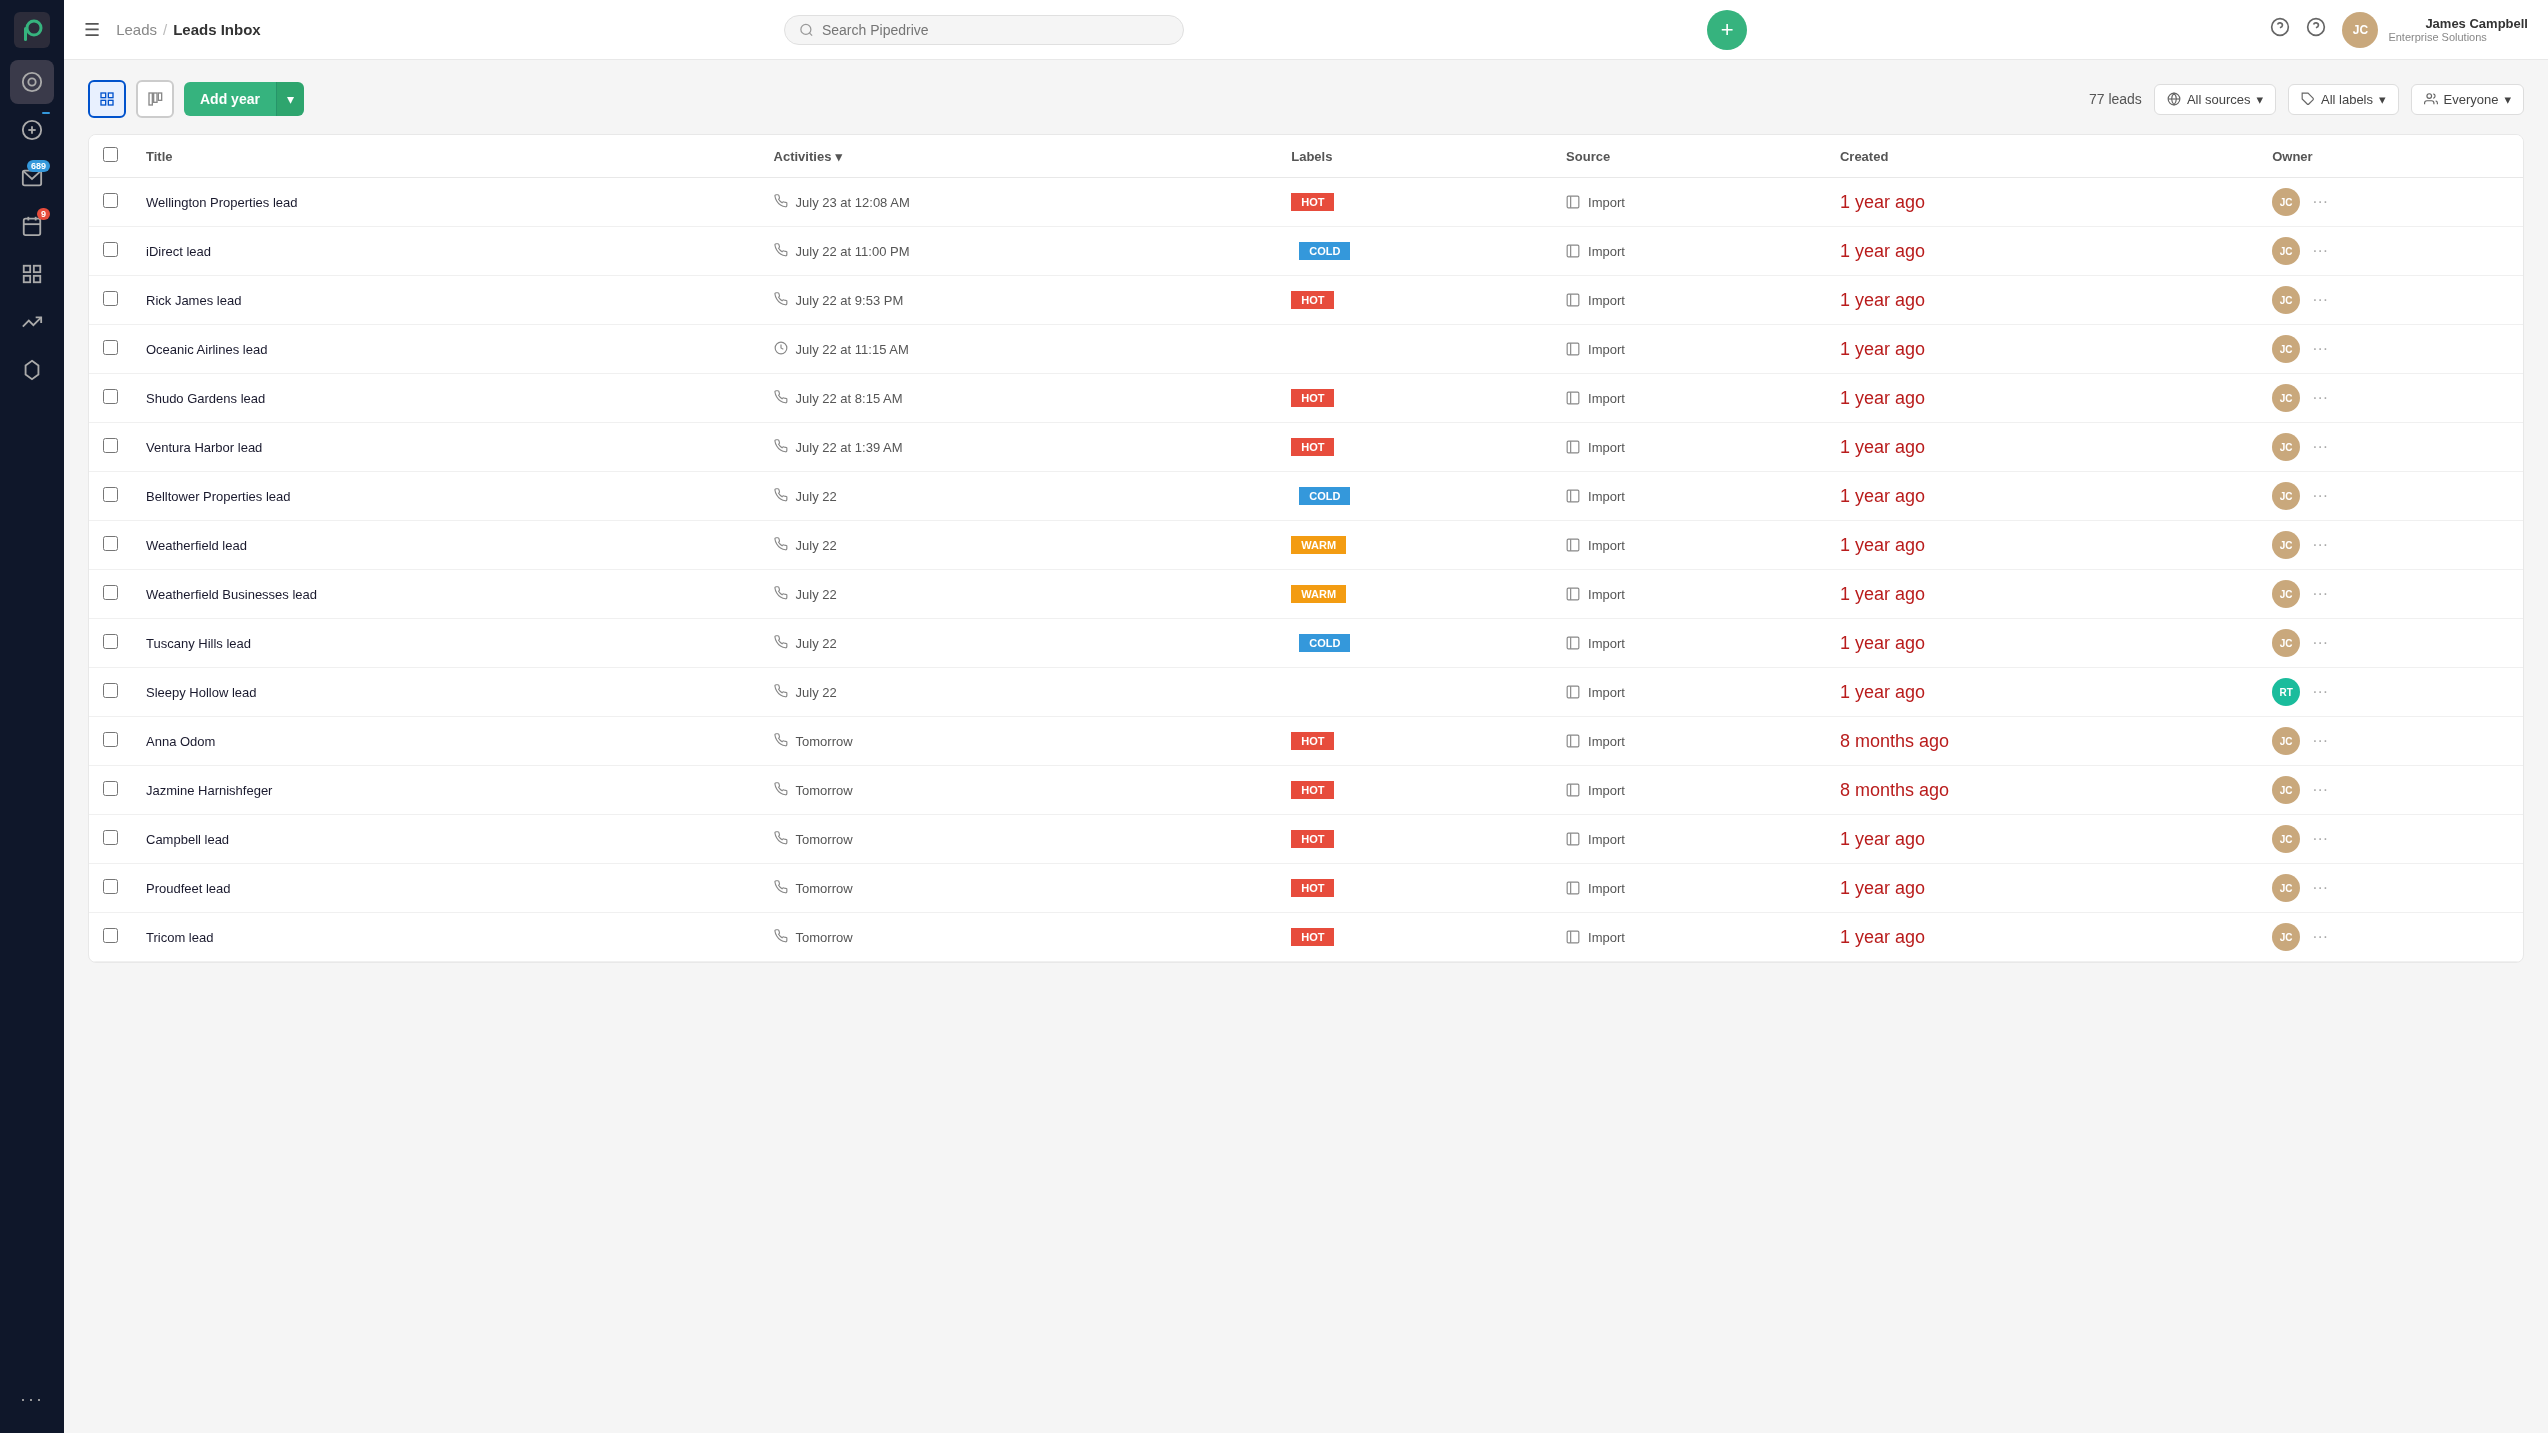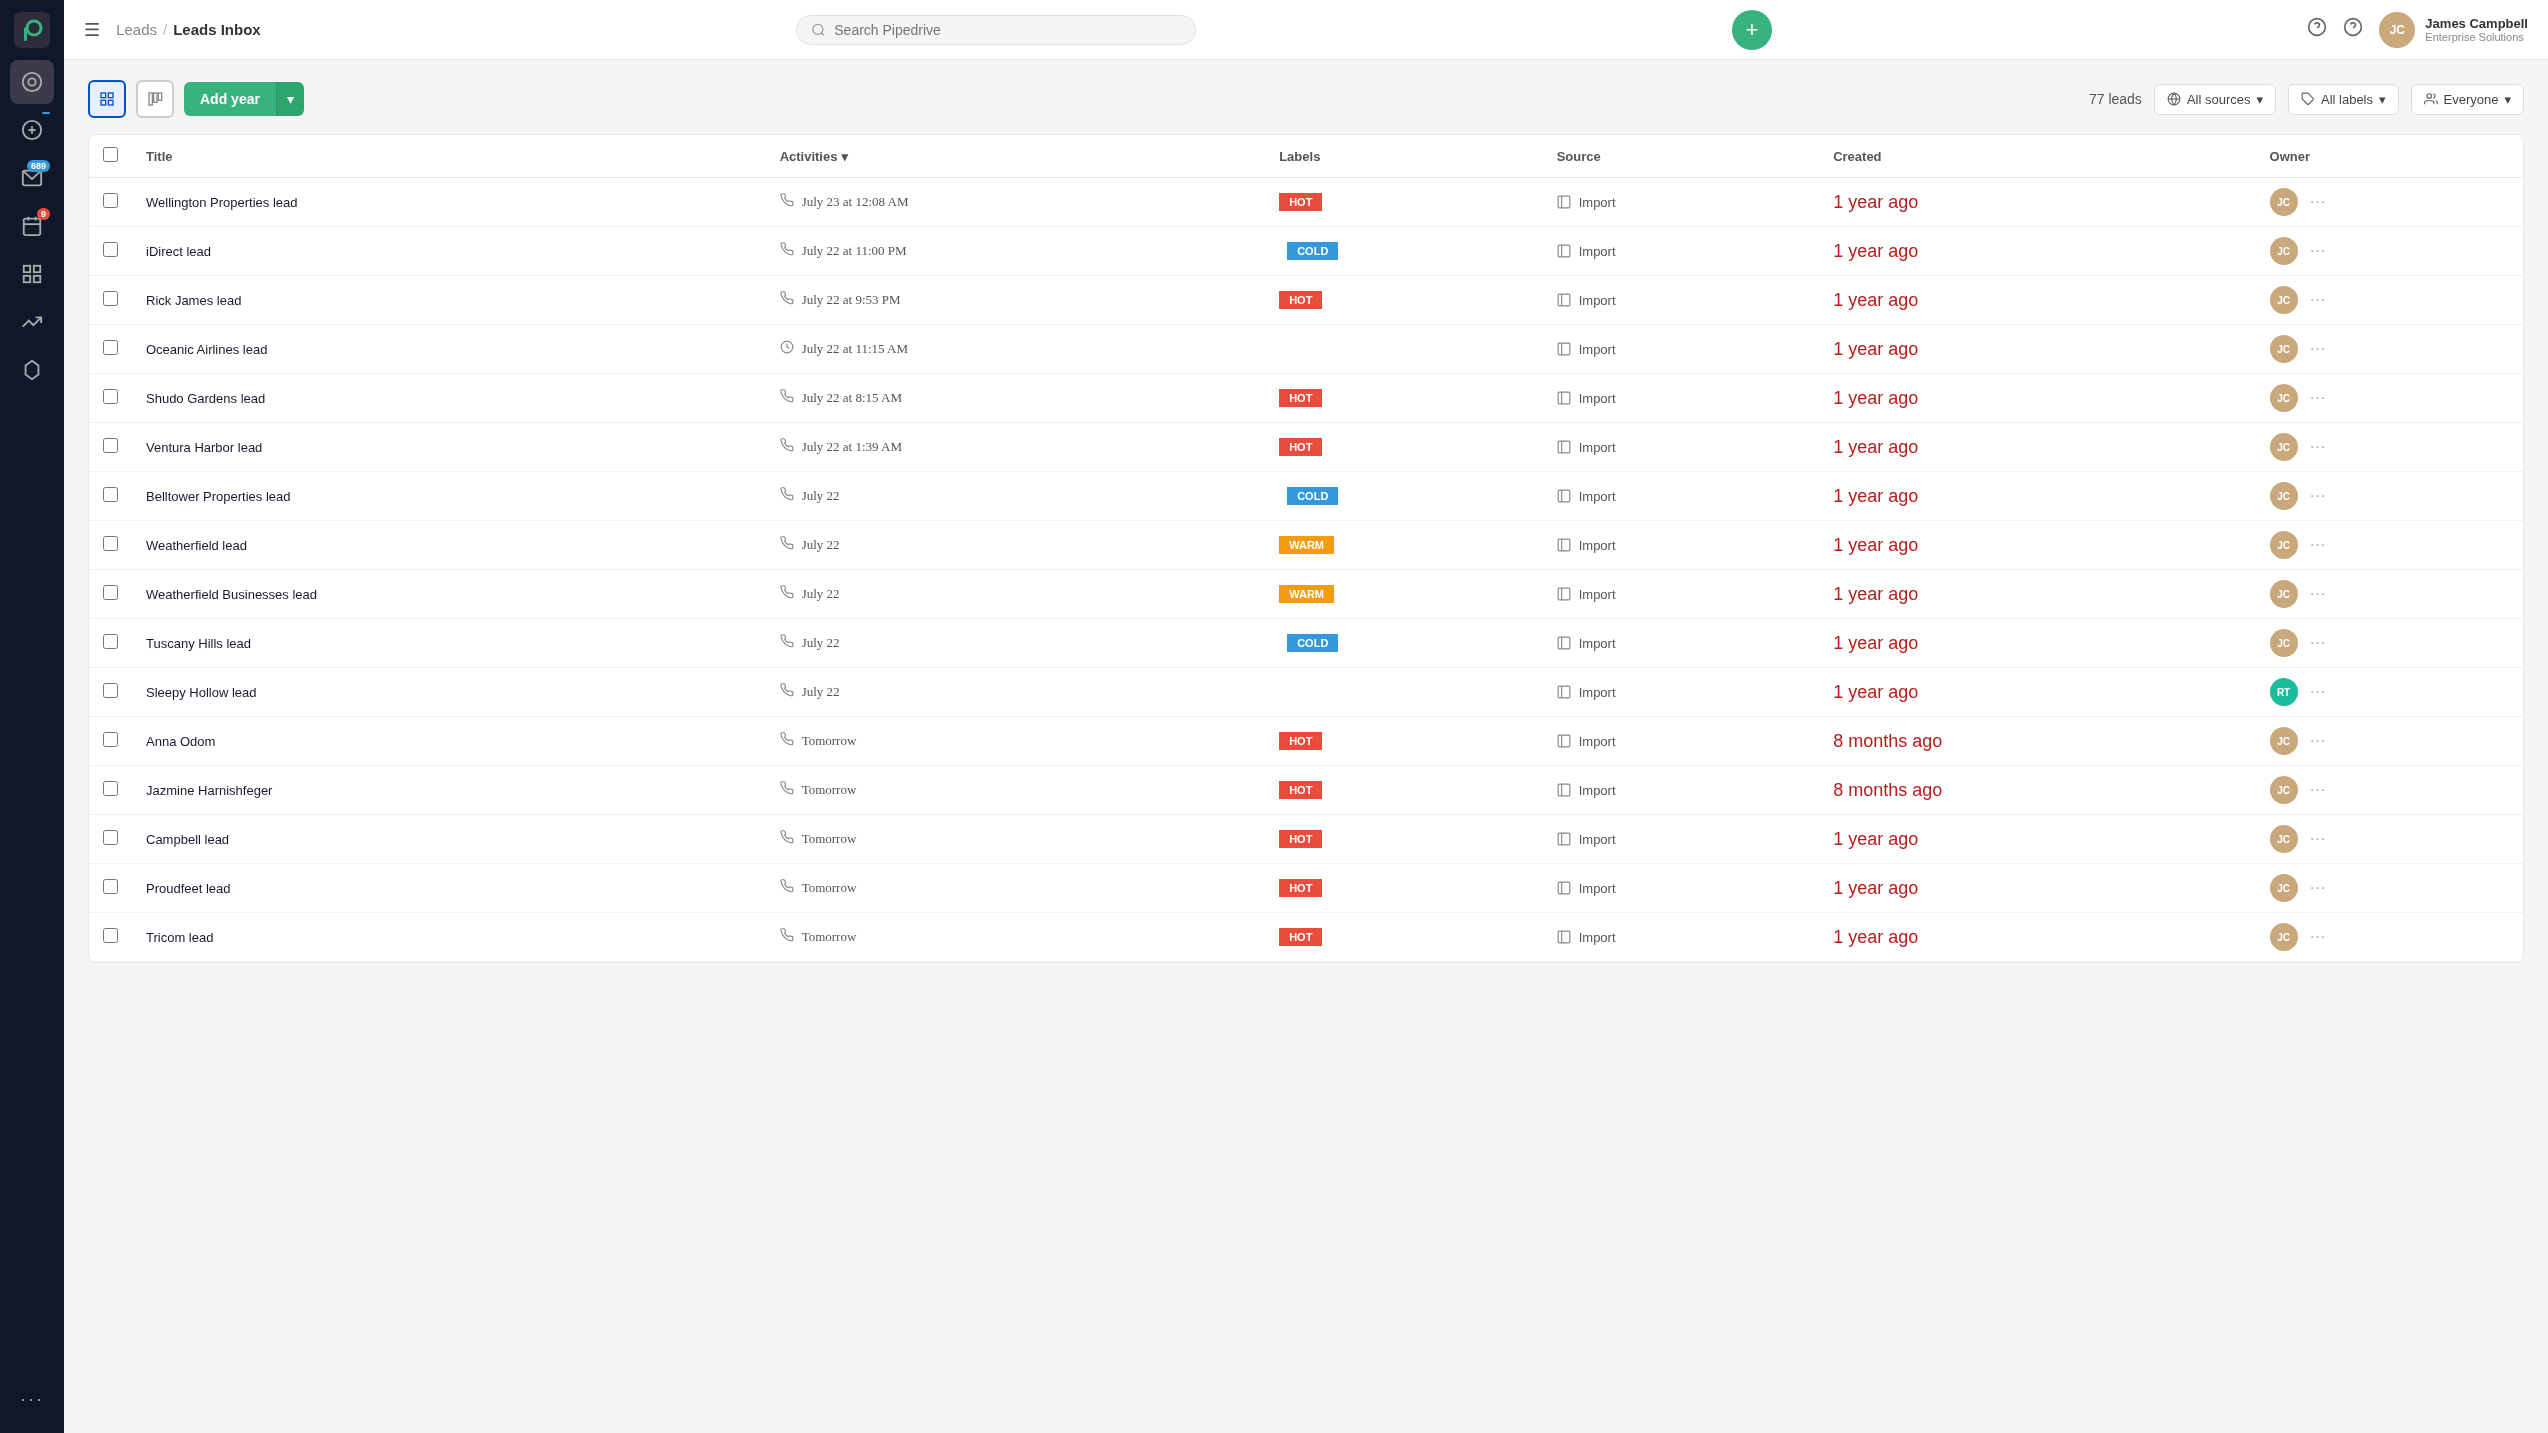--- a/index.html
+++ b/index.html
@@ -21,21 +21,21 @@
     .header { background: white; padding: 0 20px; height: 60px; display: flex; align-items: center; gap: 16px; border-bottom: 1px solid #e8e8e8; flex-shrink: 0; }
     .header-menu { color: #555; cursor: pointer; font-size: 18px; }
     .breadcrumb { display: flex; align-items: center; gap: 6px; color: #555; font-size: 15px; }
     .breadcrumb-current { font-weight: 600; color: #333; }
     .search-bar { flex: 1; max-width: 400px; margin: 0 auto; display: flex; align-items: center; background: #f5f5f5; border: 1px solid #e0e0e0; border-radius: 20px; padding: 6px 14px; gap: 8px; }
     .search-bar input { border: none; background: transparent; outline: none; font-size: 14px; color: #555; width: 100%; }
     .add-btn { width: 40px; height: 40px; background: #36b37e; border-radius: 50%; display: flex; align-items: center; justify-content: center; cursor: pointer; color: white; font-size: 22px; border: none; flex-shrink: 0; }
     .header-right { display: flex; align-items: center; gap: 16px; margin-left: auto; }
     .header-icon { color: #666; cursor: pointer; font-size: 18px; }
     .user-info { display: flex; align-items: center; gap: 10px; }
-    .user-name { font-weight: 600; font-size: 13px; color: #333; }
+    .user-name { font-weight: 600; font-size: 13px; color: #333; margin-left: 37px; }
     .user-role { font-size: 11px; color: #888; }
 
     
     .content { flex: 1; overflow: auto; padding: 20px 24px; }
 
     
     .toolbar { display: flex; align-items: center; gap: 10px; margin-bottom: 16px; }
     .view-btn { width: 38px; height: 38px; border: 2px solid #ccc; border-radius: 6px; display: flex; align-items: center; justify-content: center; cursor: pointer; background: white; }
     .view-btn.active { border-color: #0052cc; background: #e8f0fe; }
     .add-lead-btn { display: flex; align-items: center; gap: 0; }
@@ -48,21 +48,21 @@
 
     
     .table-wrap { background: white; border-radius: 8px; border: 1px solid #e8e8e8; overflow: hidden; }
     table { width: 100%; border-collapse: collapse; }
     thead th { padding: 12px 14px; text-align: left; font-size: 13px; font-weight: 600; color: #555; border-bottom: 1px solid #e8e8e8; background: white; }
     tbody tr { border-bottom: 1px solid #f0f0f0; }
     tbody td { padding: 10px 14px; font-size: 13px; color: #333; vertical-align: middle; }
     .checkbox-col { width: 36px; }
     input[type="checkbox"] { width: 15px; height: 15px; cursor: pointer; }
     .lead-title { font-weight: 500; color: #1a1a2e; }
-    .activity-cell { display: flex; align-items: center; gap: 8px; color: #555; font-family: Liberation Serif, serif; }
+    .activity-cell { display: flex; align-items: center; gap: 8px; color: #555; }
     .label-badge { display: inline-block; padding: 3px 10px; border-radius: 0; font-size: 11px; font-weight: 700; color: white; }
     .label-hot { background: #e74c3c; }
     .label-cold { background: #3498db; margin-left: 8px; }
     .label-warm { background: #f39c12; color: white; }
     .source-cell { display: flex; align-items: center; gap: 8px; color: #555; }
     .created-cell { color: #b91c1c; font-size: 18px; }
     .owner-cell { display: flex; align-items: center; gap: 8px; }
     .owner-avatar { width: 28px; height: 28px; border-radius: 50%; background: #c9a87c; display: flex; align-items: center; justify-content: center; font-size: 10px; font-weight: bold; color: white; }
     .row-menu { color: #aaa; cursor: pointer; font-size: 16px; margin-left: 4px; }
     .th-activities { display: flex; align-items: center; gap: 4px; }

